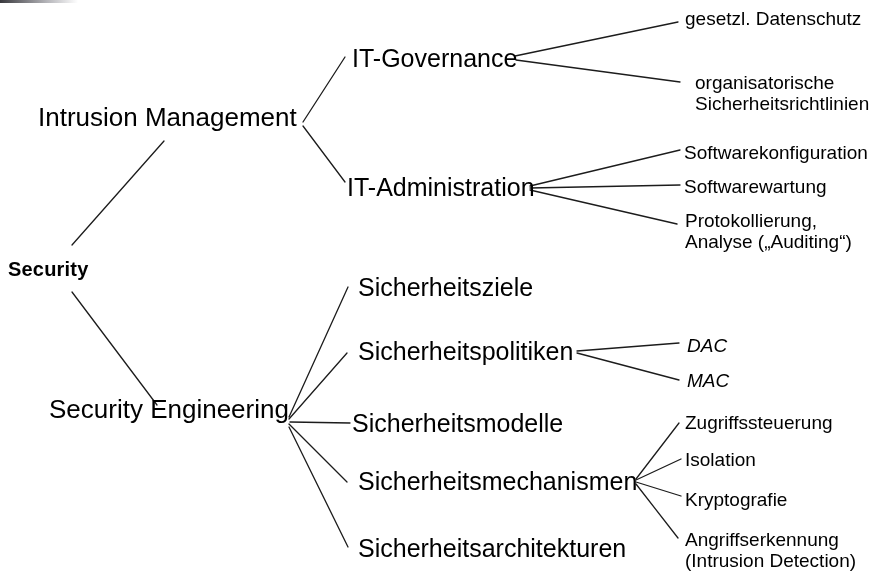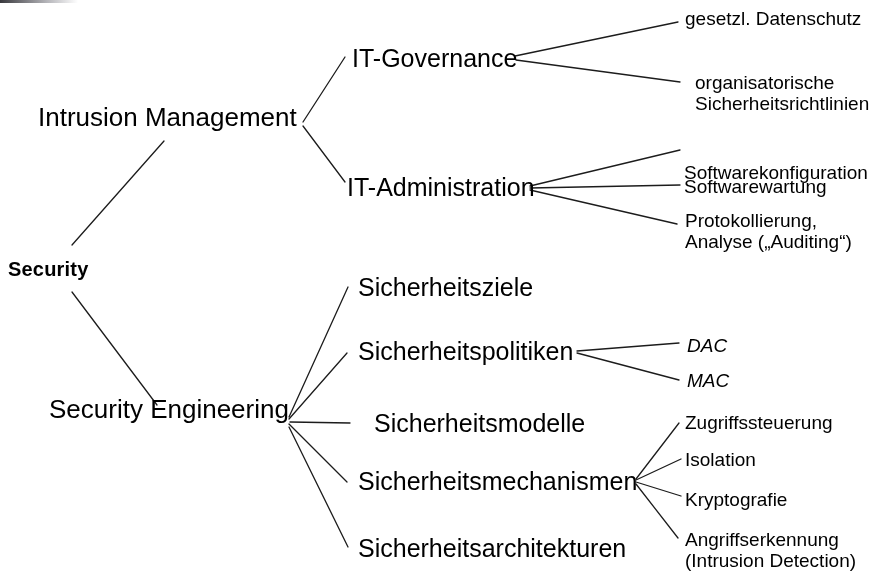--- a/index.html
+++ b/index.html
@@ -97,33 +97,33 @@
   <div class="node root-label" style="left:8px; top:252px;">Security</div>
 
   <div class="node l1-label" style="left:38px; top:102px;">Intrusion Management</div>
   <div class="node l1-label" style="left:38px; top:394px;margin-left:11px;">Security Engineering</div>
 
   <div class="node l2-label" style="left:352px; top:44px;">IT-Governance</div>
   <div class="node l2-label" style="left:347px; top:173px;">IT-Administration</div>
 
   <div class="node l2-label" style="left:358px; top:337px;">Sicherheitspolitiken</div>
   <div class="node l2-label" style="left:358px; top:273px;">Sicherheitsziele</div>
-  <div class="node l2-label" style="left:374px; top:409px;text-align:center;">Sicherheitsmodelle</div>
+  <div class="node l2-label" style="left:352px; top:409px;text-align:center;">Sicherheitsmodelle</div>
   <div class="node l2-label" style="left:358px; top:467px;">Sicherheitsmechanismen</div>
   <div class="node l2-label" style="left:358px; top:534px;">Sicherheitsarchitekturen</div>
 
   <div class="node leaf-label" style="left:685px; top:8px;">
     <span>gesetzl. Datenschutz</span>
   </div>
   <div class="node leaf-label" style="left:685px; top:72px;margin-left:10px;">
     <span>organisatorische</span>
     <span>Sicherheitsrichtlinien</span>
   </div>
 
-  <div class="node leaf-label" style="left:684px; top:142px;margin-top:20px;">
+  <div class="node leaf-label" style="left:684px; top:142px;">
     <span>Softwarekonfiguration</span>
   </div>
   <div class="node leaf-label" style="left:684px; top:176px;">
     <span>Softwarewartung</span>
   </div>
   <div class="node leaf-label" style="left:685px; top:210px;">
     <span>Protokollierung,</span>
     <span>Analyse („Auditing“)</span>
   </div>
 

